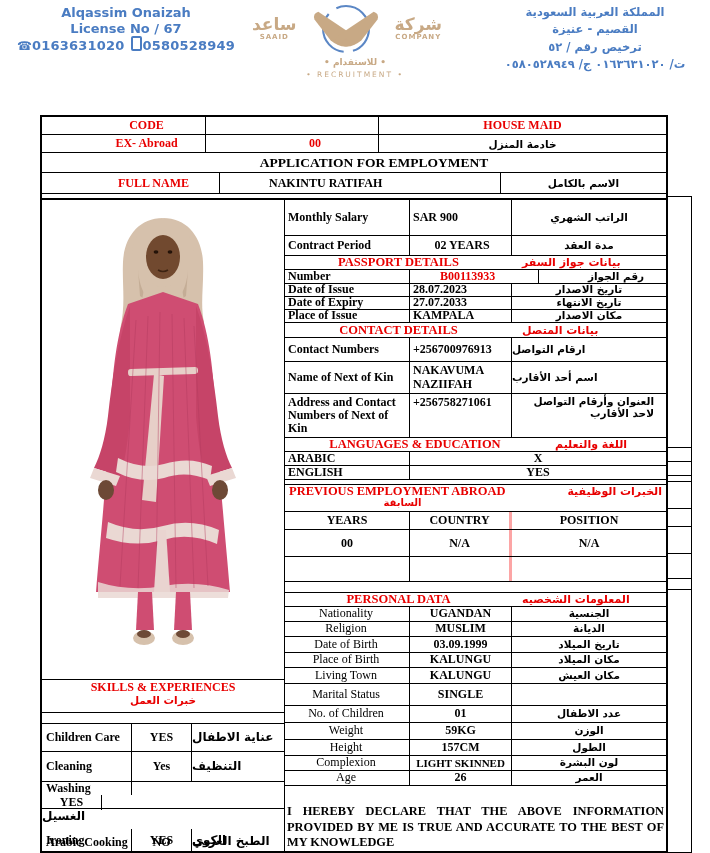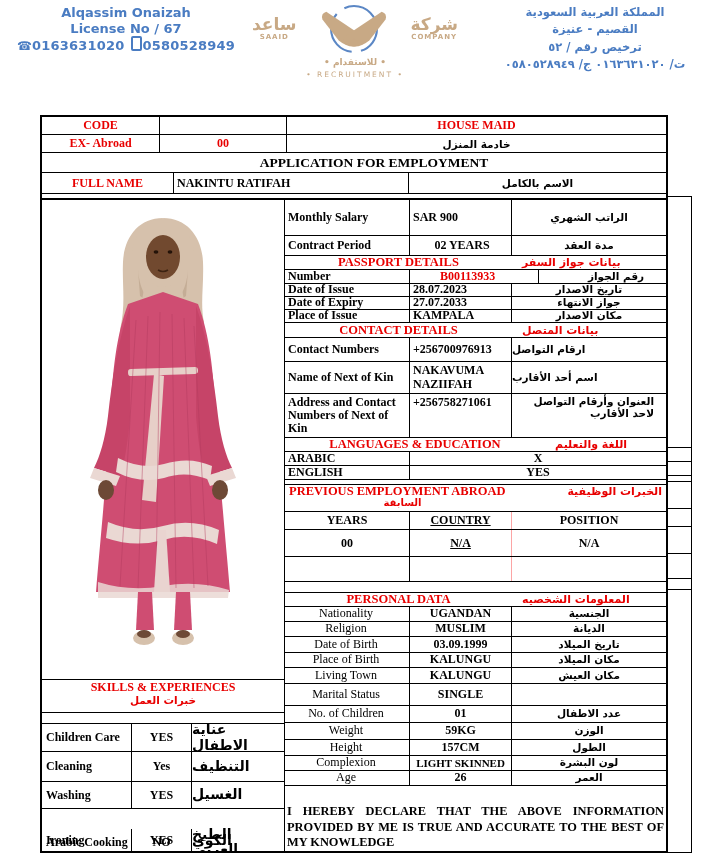--- a/index.html
+++ b/index.html
@@ -10,58 +10,58 @@
             font-family:"DejaVu Sans",sans-serif;font-weight:bold;color:#4a7cc2;
             font-size:13px;line-height:1.2;}
   .hdr-left .phones{font-size:13px;letter-spacing:.2px;white-space:nowrap;}
   .mobile-icon{display:inline-block;width:7px;height:11px;border:2px solid #4a7cc2;
                border-radius:2px;vertical-align:-1px;margin:0 1px 0 6px;}
   .phone-glyph{font-size:12px;}
   .hdr-right{position:absolute;right:6px;top:4px;width:218px;text-align:center;direction:rtl;
              font-family:"DejaVu Sans",sans-serif;font-weight:bold;color:#4a7cc2;
              font-size:11.5px;line-height:1.5;}
   .logo{position:absolute;left:252px;top:0;width:206px;height:96px;}
-  .logo-row{display:flex;align-items:flex-start;justify-content:space-between;gap:6px;}
+  .logo-row{display:flex;align-items:flex-start;justify-content:flex-start;gap:6px;}
   .logo-side{font-family:"DejaVu Sans",sans-serif;color:#c8a985;text-align:center;margin-top:16px;}
   .logo-side .ar{font-size:17px;font-weight:bold;line-height:1;}
   .logo-side .en{font-size:7px;letter-spacing:1px;font-weight:bold;}
   .tagline-ar{position:absolute;left:0;right:0;top:57px;text-align:center;color:#c8a985;
               font-family:"DejaVu Sans",sans-serif;font-size:9px;font-weight:bold;}
   .tagline-en{position:absolute;left:0;right:0;top:70px;text-align:center;color:#c8a985;
               font-family:"DejaVu Sans",sans-serif;font-size:7.5px;letter-spacing:2px;}
   
   .doc{position:absolute;left:40px;top:115px;width:628px;height:738px;
        border:2px solid #000;box-sizing:border-box;}
   .gutter{position:absolute;left:666px;top:196px;width:26px;height:657px;
           border:1.5px solid #000;border-left:none;box-sizing:border-box;}
   .gutter .gl{position:absolute;left:0;right:0;height:0;border-top:1px solid #000;}
   
   .trow{display:flex;border-bottom:1.5px solid #000;box-sizing:border-box;
         font-size:12px;font-weight:bold;align-items:center;}
   .trow .c{box-sizing:border-box;height:100%;display:flex;align-items:center;justify-content:center;}
-  .bR{border-right:1.5px solid #000;}
+  .bR{border-right:1.5px solid #000;margin-left:46px;}
   .red{color:#e80000;}
   .arab{font-family:"DejaVu Sans",sans-serif;font-size:10.5px;direction:rtl;}
   
   .leftcol{position:absolute;left:0;top:81px;width:243px;bottom:0;box-sizing:border-box;
            border-right:1.5px solid #000;}
   .photo-cell{position:absolute;left:0;top:0;width:100%;height:482px;box-sizing:border-box;
               border-top:2px solid #000;border-bottom:1.5px solid #000;
               display:flex;align-items:flex-start;justify-content:center;}
   .skills-hdr{position:absolute;left:0;top:482px;width:100%;height:33px;box-sizing:border-box;
               border-bottom:1px solid #000;text-align:center;font-weight:bold;font-size:12px;line-height:1.2;}
   .skills-gap{position:absolute;left:0;top:515px;width:100%;height:11px;box-sizing:border-box;
               border-bottom:1px solid #000;}
   .skrow{display:flex;box-sizing:border-box;border-bottom:1px solid #000;font-weight:bold;font-size:12px;}
   .skrow .sl{width:90px;box-sizing:border-box;border-right:1px solid #000;display:flex;
              align-items:center;padding-left:4px;line-height:1.05;}
   .skrow .sv{width:60px;box-sizing:border-box;border-right:1px solid #000;display:flex;
              align-items:center;justify-content:center;}
   .skrow .sa{flex:1;display:flex;align-items:center;justify-content:flex-end;padding-right:3px;
-             font-family:"DejaVu Sans",sans-serif;font-size:14px;direction:rtl;text-align:left;line-height:1.1;}
+             font-family:"DejaVu Sans",sans-serif;font-size:12px;direction:rtl;text-align:right;line-height:1.1;}
   
   .detail{position:absolute;left:243px;top:81px;right:0;bottom:0;box-sizing:border-box;
           border-top:2px solid #000;font-size:12px;}
   .drow{display:flex;box-sizing:border-box;border-bottom:1px solid #000;font-weight:bold;}
   .drow .dl{width:125px;box-sizing:border-box;border-right:1px solid #000;display:flex;
             align-items:center;padding:0 2px 0 3px;line-height:1.1;}
   .drow .dv{width:102px;box-sizing:border-box;border-right:1px solid #000;display:flex;
             align-items:center;padding-left:3px;line-height:1.1;}
   .drow .da{flex:1;display:flex;align-items:center;justify-content:center;
             font-family:"DejaVu Sans",sans-serif;font-size:10.5px;direction:rtl;line-height:1.1;}
@@ -74,21 +74,21 @@
   .hrow .har{flex:1;text-align:left;padding-left:10px;direction:rtl;
              font-family:"DejaVu Sans",sans-serif;font-size:11px;}
   .wide-val{flex:1;display:flex;align-items:center;justify-content:center;}
   .emp-hdr{display:flex;box-sizing:border-box;border-bottom:1px solid #000;color:#e80000;font-weight:bold;}
   .emp-hdr .l{width:227px;text-align:left;padding-left:4px;font-size:12.5px;line-height:1.05;}
   .emp-hdr .l .sub{display:block;text-align:center;font-family:"DejaVu Sans",sans-serif;font-size:10px;direction:rtl;}
   .emp-hdr .r{flex:1;text-align:right;padding-right:4px;direction:rtl;
               font-family:"DejaVu Sans",sans-serif;font-size:11px;}
   .erow{display:flex;box-sizing:border-box;border-bottom:1px solid #000;font-weight:bold;}
   .erow .e1{width:125px;border-right:1px solid #000;}
-  .erow .e2{width:102px;border-right:1px solid #fca5a5;text-decoration:underline;}
+  .erow .e2{width:102px;border-right:3px solid #fca5a5;}
   .erow .e1,.erow .e2,.erow .e3{box-sizing:border-box;display:flex;align-items:center;justify-content:center;}
   .erow .e3{flex:1;}
   .declaration{box-sizing:border-box;padding:18px 2px 0 2px;font-weight:bold;font-size:12.4px;
                text-align:justify;line-height:1.25;}
   .blank{box-sizing:border-box;border-bottom:1px solid #000;}
 </style>
 </head>
 <body>
 
 <div class="page">
@@ -208,21 +208,21 @@
       <div class="skrow" style="position:absolute;left:0;top:526px;width:100%;height:28px;">
         <div class="sl">Children Care</div>
         <div class="sv">YES</div>
         <div class="sa" style="width:60px;">عناية الاطفال</div>
       </div>
       <div class="skrow" style="position:absolute;left:0;top:554px;width:100%;height:30px;">
         <div class="sl">Cleaning</div>
         <div class="sv">Yes</div>
         <div class="sa">التنظيف</div>
       </div>
-      <div class="skrow" style="position:absolute;left:0;top:584px;width:100%;height:27px;">
+      <div class="skrow" style="position:absolute;left:0;top:584px;width:100%;height:27px;flex-direction:column;">
         <div class="sl">Washing</div>
         <div class="sv">YES</div>
         <div class="sa">الغسيل</div>
       </div>
       <div class="skrow" style="position:absolute;left:0;top:611px;width:100%;height:24px;margin-top:20px;">
         <div class="sl">Ironing</div>
         <div class="sv">YES</div>
         <div class="sa">الكوي</div>
       </div>
       <div class="skrow" style="position:absolute;left:0;top:635px;width:100%;height:18px;border-bottom:none;">
@@ -255,21 +255,21 @@
         <div class="da">رقم الجواز</div>
       </div>
       <div class="drow" style="height:13px;">
         <div class="dl">Date of Issue</div>
         <div class="dv">28.07.2023</div>
         <div class="da">تاريخ الاصدار</div>
       </div>
       <div class="drow" style="height:13px;">
         <div class="dl">Date of Expiry</div>
         <div class="dv">27.07.2033</div>
-        <div class="da">جواز الانتهاء</div>
+        <div class="da">تاريخ الانتهاء</div>
       </div>
       <div class="drow" style="height:13px;">
         <div class="dl">Place of Issue</div>
         <div class="dv">KAMPALA</div>
         <div class="da">مكان الاصدار</div>
       </div>
 
       <div class="hrow" style="height:15px;">
         <div class="hen">CONTACT DETAILS</div>
         <div class="har">بيانات المتصل</div>

